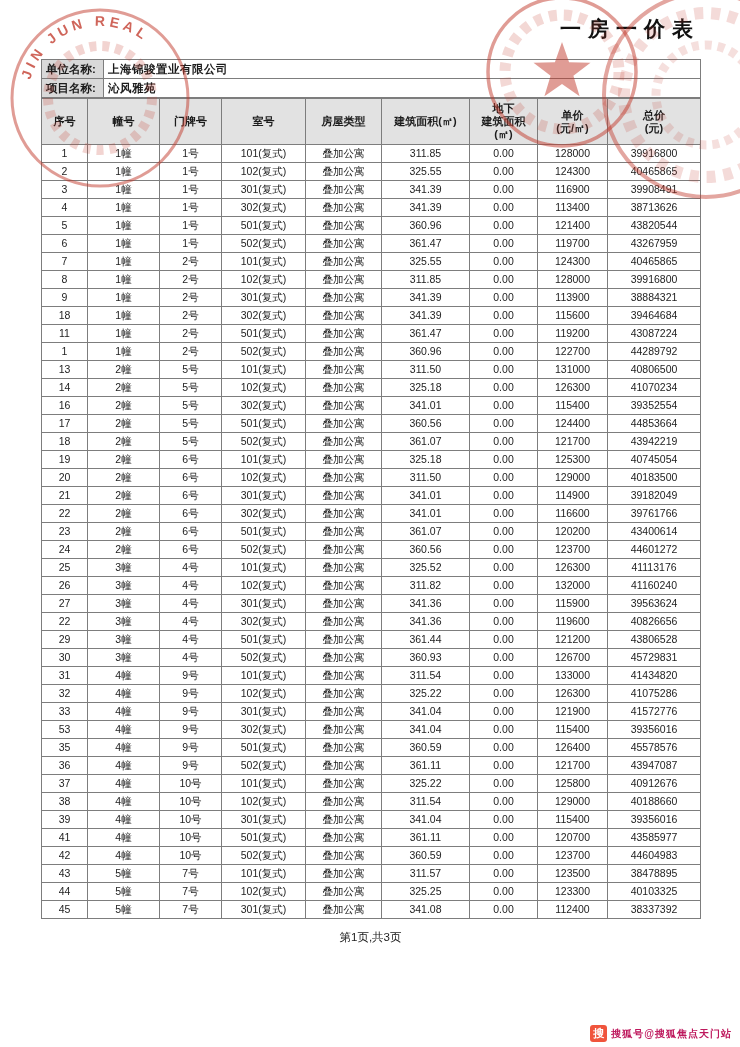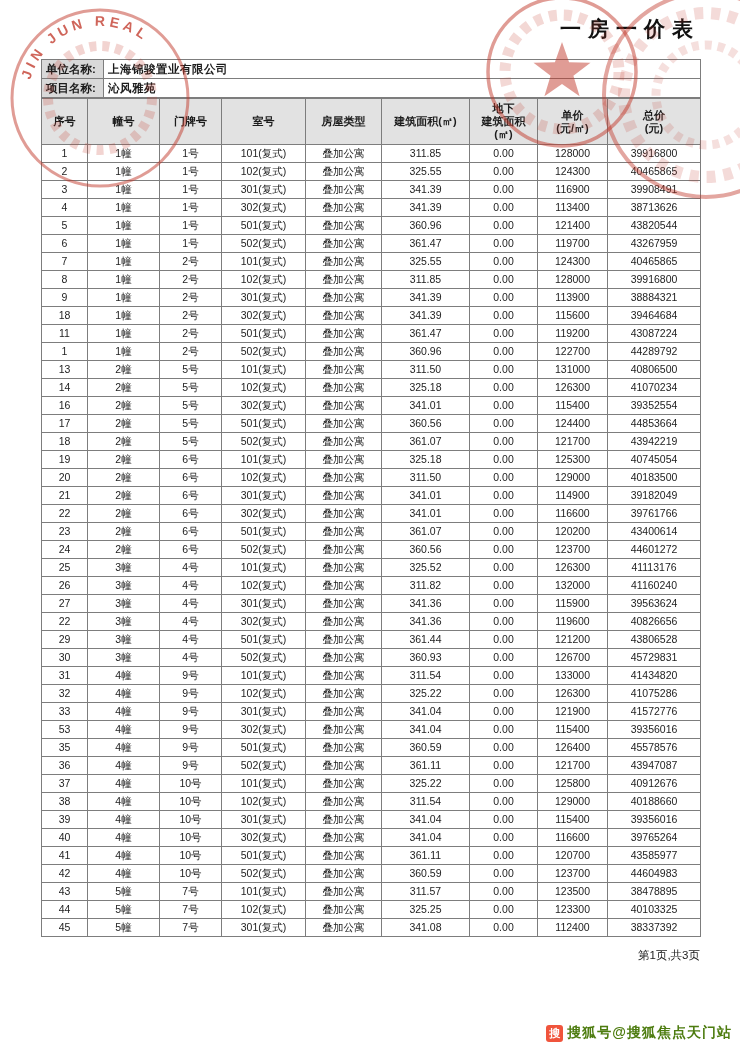--- a/index.html
+++ b/index.html
@@ -42,21 +42,21 @@
     text-align:center;
     font-size:10.5px;
     height:17px;
     line-height:17px;
     padding:0 2px;
     white-space:nowrap;
     overflow:hidden;
     color:#222;
   }
   .footer {
-    text-align:right;
+    text-align:center;
     font-size:11.5px;
     margin-top:11px;
     color:#222;
   }
   
   .seal-overlay {
     position:absolute; top:0; left:0;
     width:740px; height:1047px;
     pointer-events:none;
   }
@@ -68,22 +68,22 @@
   }
   .sohu-logo {
     width:17px; height:17px;
     background:#f0543c;
     color:#fff;
     border-radius:3px;
     font-size:11px; font-weight:bold;
     display:flex; align-items:center; justify-content:center;
   }
   .sohu-text {
-    color:#4d7c0f;
-    font-size:14px;
+    color:#be185d;
+    font-size:10px;
     font-weight:bold;
     letter-spacing:1px;
   }
 </style>
 </head>
 <body>
 
 <div class="page">
 
   <div class="title">一房一价表</div>
@@ -547,31 +547,20 @@
           <td>4幢</td>
           <td>10号</td>
           <td>301(复式)</td>
           <td>叠加公寓</td>
           <td>341.04</td>
           <td>0.00</td>
           <td>115400</td>
           <td>39356016</td>
         </tr>
         <tr>
-          <td>40</td>
-          <td>4幢</td>
-          <td>10号</td>
-          <td>302(复式)</td>
-          <td>叠加公寓</td>
-          <td>341.04</td>
-          <td>0.00</td>
-          <td>116600</td>
-          <td>39765264</td>
-        </tr>
-        <tr>
           <td>41</td>
           <td>4幢</td>
           <td>10号</td>
           <td>501(复式)</td>
           <td>叠加公寓</td>
           <td>361.11</td>
           <td>0.00</td>
           <td>120700</td>
           <td>43585977</td>
         </tr>

